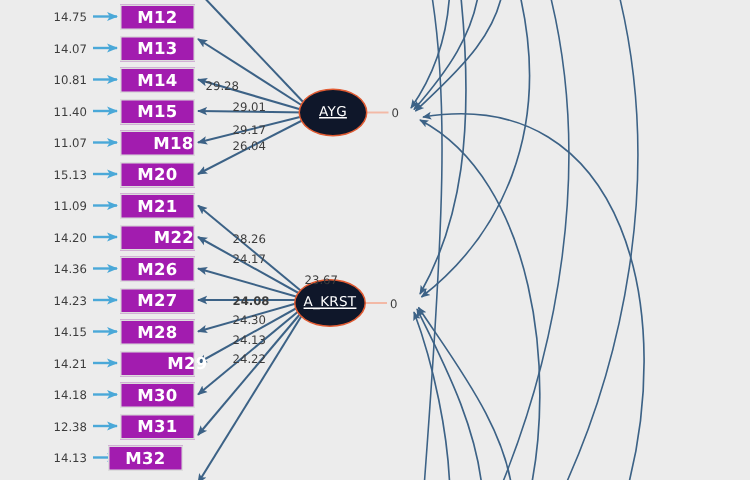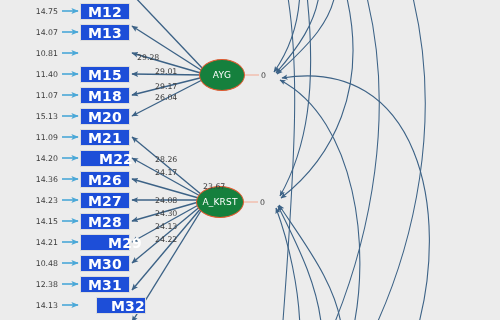--- a/index.html
+++ b/index.html
@@ -20,50 +20,51 @@
     left: 0;
     top: 0;
     width: 500px;
     height: 320px;
   }
   .mbox {
     position: absolute;
     box-sizing: border-box;
     width: 50px;
     height: 17px;
-    background: #1d4ed8;
+    background: #a21caf;
     border: 1.5px solid #dcdcdc;
     color: #ffffff;
-    font-size: 14px;
+    font-size: 11px;
     font-weight: bold;
     letter-spacing: 0.2px;
     display: flex;
     align-items: center;
     justify-content: center;
     z-index: 5;
   }
   .resid {
     position: absolute;
     width: 34px;
     text-align: right;
     font-size: 7.8px;
     color: #3c3c3c;
     z-index: 6;
   }
   .ell {
     position: absolute;
     box-sizing: border-box;
-    background: #15803d;
+    background: #0f172a;
     border: 1.2px solid #e15b32;
     border-radius: 50%;
     color: #ffffff;
     display: flex;
     align-items: center;
     justify-content: center;
     z-index: 5;
+    text-decoration: underline;
   }
   .ell-lbl {
     font-size: 9px;
     letter-spacing: 0.2px;
   }
   .ldg {
     position: absolute;
     font-size: 7.8px;
     color: #3c3c3c;
     white-space: nowrap;
@@ -163,34 +164,37 @@
   <div class="resid" style="left:24px;  top:49px;">10.81</div>
   <div class="resid" style="left:24px;  top:70px;">11.40</div>
   <div class="resid" style="left:24px;  top:91px;">11.07</div>
   <div class="resid" style="left:24px;  top:112px;">15.13</div>
   <div class="resid" style="left:24px;  top:133px;">11.09</div>
   <div class="resid" style="left:24px;  top:154px;">14.20</div>
   <div class="resid" style="left:24px;  top:175px;">14.36</div>
   <div class="resid" style="left:24px;  top:196px;">14.23</div>
   <div class="resid" style="left:24px;  top:217px;">14.15</div>
   <div class="resid" style="left:24px;  top:238px;">14.21</div>
-  <div class="resid" style="left:24px;  top:259px;">10.48</div>
+  <div class="resid" style="left:24px;  top:259px;">14.18</div>
   <div class="resid" style="left:24px;  top:280px;">12.38</div>
   <div class="resid" style="left:24px;  top:301px;">14.13</div>
 
   <div class="mbox" style="left:80px; top:3px;">
     <span>M12</span>
     </div>
   <div class="mbox" style="left:80px; top:24px;">
     <span>M13</span>
     </div>
+  <div class="mbox" style="left:80px; top:45px;">
+    <span>M14</span>
+    </div>
   <div class="mbox" style="left:80px; top:66px;">
     <span>M15</span>
     </div>
-  <div class="mbox" style="left:80px; top:87px;">
+  <div class="mbox" style="left:80px; top:87px;justify-content:flex-end;">
     <span>M18</span>
     </div>
   <div class="mbox" style="left:80px; top:108px;">
     <span>M20</span>
     </div>
   <div class="mbox" style="left:80px; top:129px;">
     <span>M21</span>
     </div>
   <div class="mbox" style="left:80px; top:150px;padding-left:22px;">
     <span>M22</span>
@@ -206,33 +210,33 @@
     </div>
   <div class="mbox" style="left:80px; top:234px;padding-left:40px;">
     <span>M29</span>
     </div>
   <div class="mbox" style="left:80px; top:255px;">
     <span>M30</span>
     </div>
   <div class="mbox" style="left:80px; top:276px;">
     <span>M31</span>
     </div>
-  <div class="mbox" style="left:96px; top:297px;justify-content:flex-end;">
+  <div class="mbox" style="left:72px; top:297px;">
     <span>M32</span>
     </div>
 
   <div class="ldg" style="left:137px; top:53px;">29.28</div>
   <div class="ldg" style="left:155px; top:67px;">29.01</div>
   <div class="ldg" style="left:155px; top:82px;">29.17</div>
   <div class="ldg" style="left:155px; top:93px;">26.04</div>
 
   <div class="ldg" style="left:155px; top:155px;">28.26</div>
   <div class="ldg" style="left:155px; top:168px;">24.17</div>
   <div class="ldg" style="left:155px; top:182px;margin-left:48px;">23.67</div>
-  <div class="ldg" style="left:155px; top:196px;">24.08</div>
+  <div class="ldg" style="left:155px; top:196px;font-weight:bold;">24.08</div>
   <div class="ldg" style="left:155px; top:209px;">24.30</div>
   <div class="ldg" style="left:155px; top:222px;">24.13</div>
   <div class="ldg" style="left:155px; top:235px;">24.22</div>
 
   <div class="ell" style="left:199px; top:59px; width:46px; height:32px;">
     <span class="ell-lbl">AYG</span>
   </div>
   <div class="ell" style="left:196px; top:186px; width:48px; height:32px;">
     <span class="ell-lbl">A_KRST</span>
   </div>

